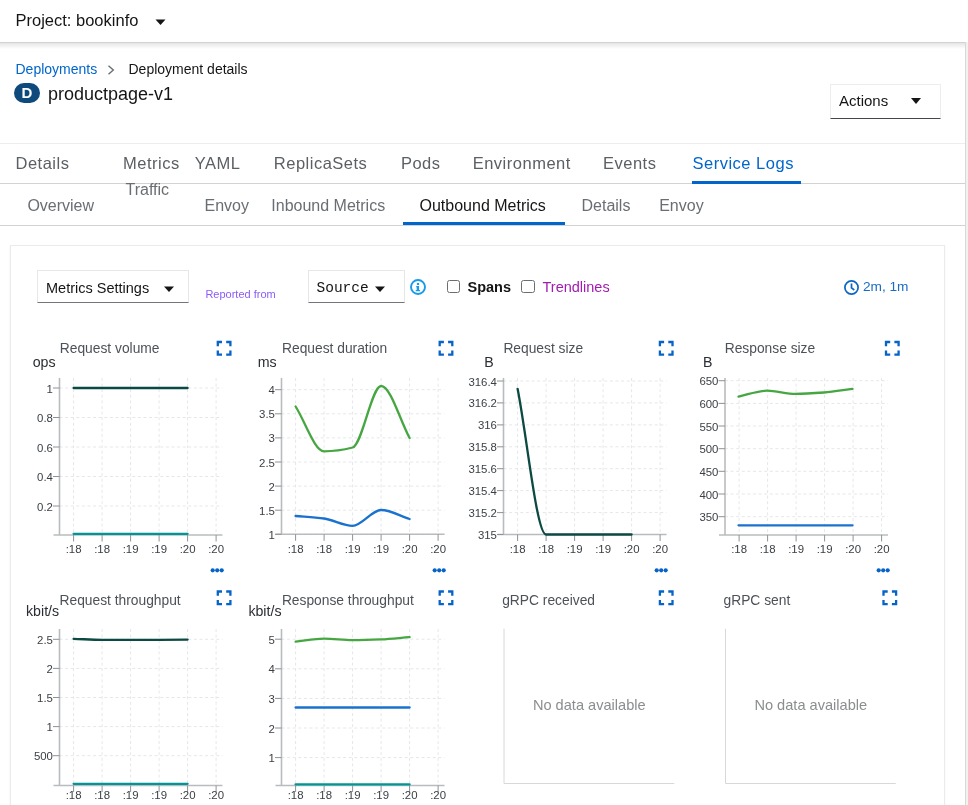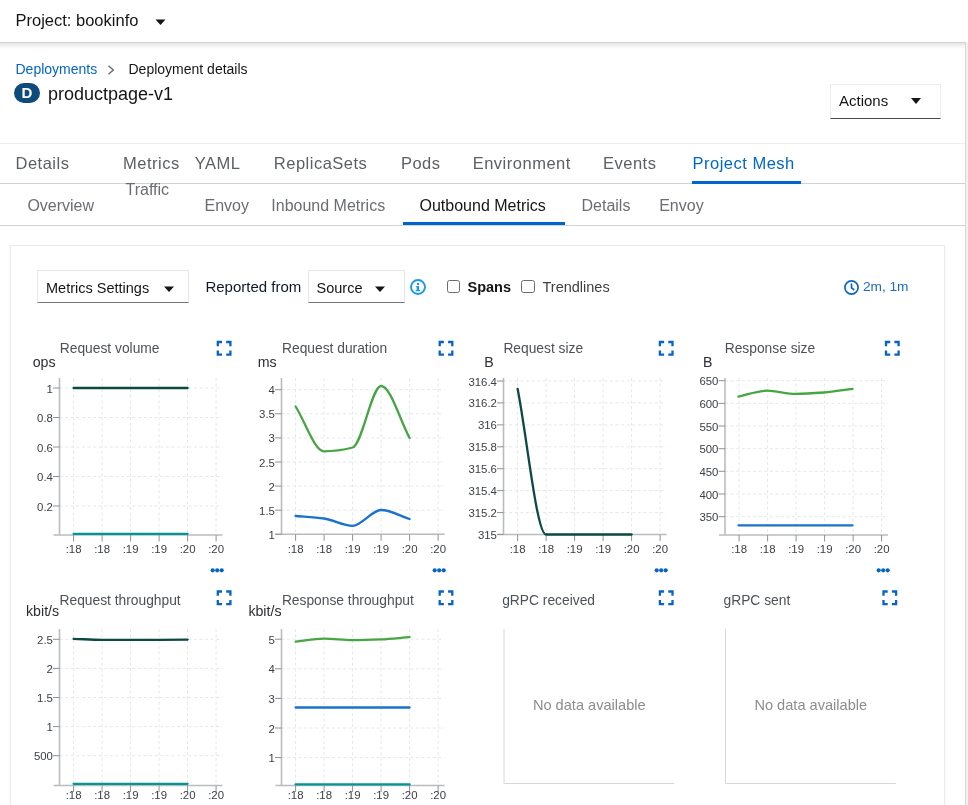--- a/index.html
+++ b/index.html
@@ -36,57 +36,57 @@
   <div class="abs" style="left:0;top:142.5px;width:968px;height:1px;background:#ededed;"></div>
 
   <div class="abs" style="left:0;top:183.2px;width:968px;height:1px;background:#d2d2d2;"></div>
   <div class="abs" style="left:15.5px;top:155.2px;font-size:16.5px;letter-spacing:0.5px;color:#5b6065;">Details</div>
   <div class="abs" style="left:103px;top:155.2px;font-size:16.5px;letter-spacing:0.5px;color:#5b6065;margin-left:20px;">Metrics</div>
   <div class="abs" style="left:194.8px;top:155.2px;font-size:16.5px;letter-spacing:0.5px;color:#5b6065;">YAML</div>
   <div class="abs" style="left:273.8px;top:155.2px;font-size:16.5px;letter-spacing:0.5px;color:#5b6065;">ReplicaSets</div>
   <div class="abs" style="left:400.9px;top:155.2px;font-size:16.5px;letter-spacing:0.5px;color:#5b6065;">Pods</div>
   <div class="abs" style="left:472.7px;top:155.2px;font-size:16.5px;letter-spacing:0.5px;color:#5b6065;">Environment</div>
   <div class="abs" style="left:603px;top:155.2px;font-size:16.5px;letter-spacing:0.5px;color:#5b6065;">Events</div>
-  <div class="abs" style="left:692.5px;top:155.2px;font-size:16.5px;letter-spacing:0.5px;color:#0066cc;">Project Mesh</div>
+  <div class="abs" style="left:692.5px;top:155.2px;font-size:16.5px;letter-spacing:0.5px;color:#0066cc;">Service Logs</div>
   <div class="abs" style="left:691.5px;top:181px;width:109px;height:3px;background:#0066cc;"></div>
 
   <div class="abs" style="left:0;top:225px;width:968px;height:1px;background:#d2d2d2;"></div>
   <div class="abs" style="left:27.4px;top:197.6px;font-size:16px;color:#6a6e73;">Overview</div>
   <div class="abs" style="left:125.5px;top:182px;font-size:16px;color:#6a6e73;text-align:center;">Traffic</div>
   <div class="abs" style="left:204.5px;top:197.6px;font-size:16px;color:#6a6e73;">Envoy</div>
   <div class="abs" style="left:271.3px;top:197.6px;font-size:16px;color:#6a6e73;">Inbound Metrics</div>
   <div class="abs" style="left:419.5px;top:197.6px;font-size:16px;color:#151515;">Outbound Metrics</div>
   <div class="abs" style="left:581.5px;top:197.6px;font-size:16px;color:#6a6e73;">Details</div>
   <div class="abs" style="left:659.2px;top:197.6px;font-size:16px;color:#6a6e73;">Envoy</div>
   <div class="abs" style="left:403px;top:222.3px;width:161.5px;height:3px;background:#0066cc;"></div>
 
   <div class="abs" style="left:36.6px;top:269.5px;width:152px;height:33.5px;background:#fff;border:1px solid #e7e7e7;border-bottom:1px solid #72767b;"></div>
   <div class="abs" style="left:46px;top:281px;font-size:14.5px;color:#151515;">Metrics Settings</div>
   <svg class="abs" style="left:163px;top:286px;" width="12" height="7" viewBox="0 0 12 7">
       <path d="M1,0.5 L6,6 L11,0.5 Z" fill="#151515"></path>
     </svg>
 
-  <div class="abs" style="left:205.4px;top:279px;font-size:15px;color:#0f172a;">Reported from</div>
+  <div class="abs" style="left:205.4px;top:289px;font-size:11px;color:#8b5cf6;">Reported from</div>
 
   <div class="abs" style="left:307.5px;top:269.5px;width:97.5px;height:33.5px;background:#fff;border:1px solid #e7e7e7;border-bottom:1px solid #72767b;"></div>
-  <div class="abs" style="left:316.5px;top:281px;font-size:14.5px;color:#151515;">Source</div>
+  <div class="abs" style="left:316.5px;top:281px;font-size:14.5px;color:#151515;font-family:Liberation Mono, monospace;">Source</div>
   <svg class="abs" style="left:374px;top:286px;" width="12" height="7" viewBox="0 0 12 7">
       <path d="M1,0.5 L6,6 L11,0.5 Z" fill="#151515"></path>
     </svg>
 
   <svg class="abs" style="left:410px;top:279px;" width="16" height="16" viewBox="0 0 16 16">
     <circle cx="8" cy="8" r="7" fill="none" stroke="#189ae8" stroke-width="1.9"></circle>
     <rect x="6.9" y="4" width="2.2" height="2" fill="#189ae8"></rect>
     <path d="M6.2,7 h2.9 v4 h1 v1.3 h-4.4 v-1.3 h1 v-2.7 h-0.5 Z" fill="#189ae8"></path>
   </svg>
 
   <div class="abs" style="left:446.5px;top:279.5px;width:13.5px;height:13.5px;background:#fff;border:1px solid #6a6e73;border-radius:2.5px;"></div>
   <div class="abs" style="left:467.5px;top:279.7px;font-size:14.5px;color:#151515;font-weight:bold;">Spans</div>
   <div class="abs" style="left:521px;top:279.5px;width:13.5px;height:13.5px;background:#fff;border:1px solid #6a6e73;border-radius:2.5px;"></div>
-  <div class="abs" style="left:542.5px;top:279.7px;font-size:14.5px;color:#404040;text-align:center;">Trendlines</div>
+  <div class="abs" style="left:542.5px;top:279.7px;font-size:14.5px;color:#a21caf;text-align:center;">Trendlines</div>
 
   <svg class="abs" style="left:843.5px;top:279.5px;" width="15" height="15" viewBox="0 0 15 15">
     <circle cx="7.5" cy="7.5" r="6.6" fill="none" stroke="#0a66c2" stroke-width="1.7"></circle>
     <path d="M7.5,3.4 V7.9 L10.3,10" fill="none" stroke="#0a66c2" stroke-width="1.7"></path>
   </svg>
   <div class="abs" style="left:862.9px;top:280px;font-size:13.7px;color:#1a6cc4;">2m, 1m</div>
 
   <svg class="abs" style="left:0;top:330px;" width="950" height="475" viewBox="0 330 950 475" font-family="&quot;Liberation Sans&quot;, sans-serif">
 <line x1="73.6" y1="378" x2="73.6" y2="535" stroke="#e4e7e9" stroke-width="1" stroke-dasharray="3,2.6"></line>
       <line x1="102.1" y1="378" x2="102.1" y2="535" stroke="#e4e7e9" stroke-width="1" stroke-dasharray="3,2.6"></line>

